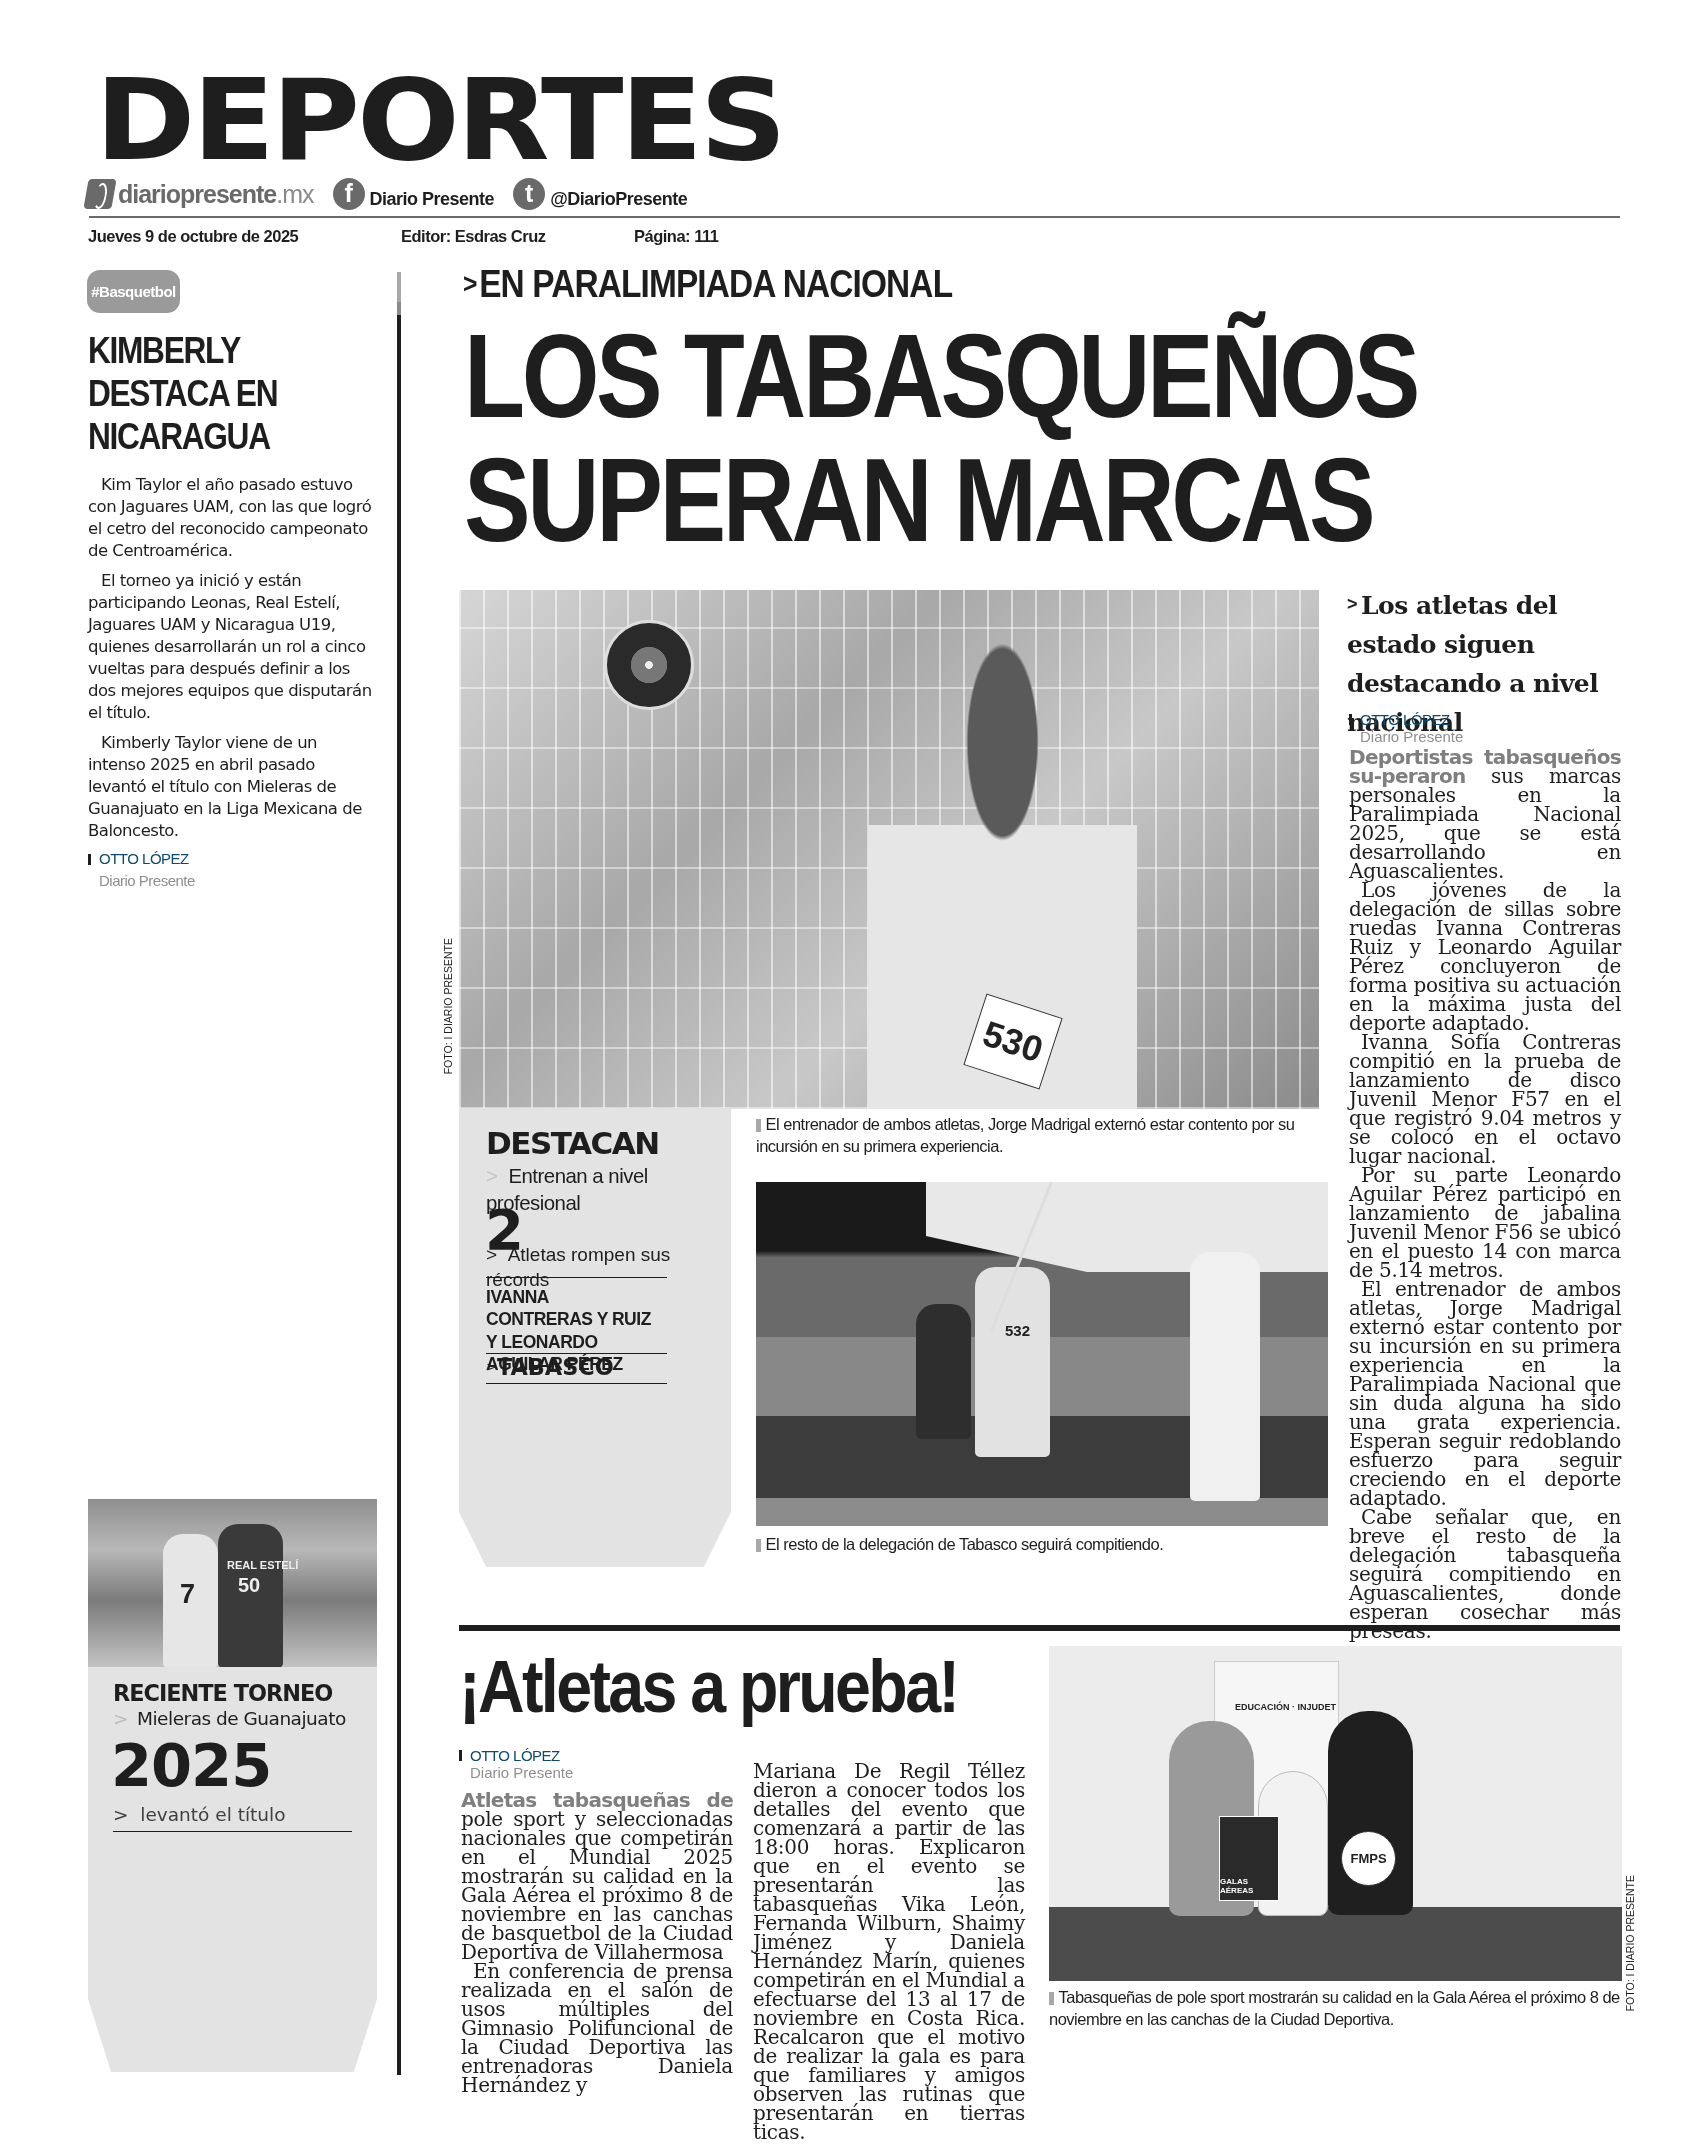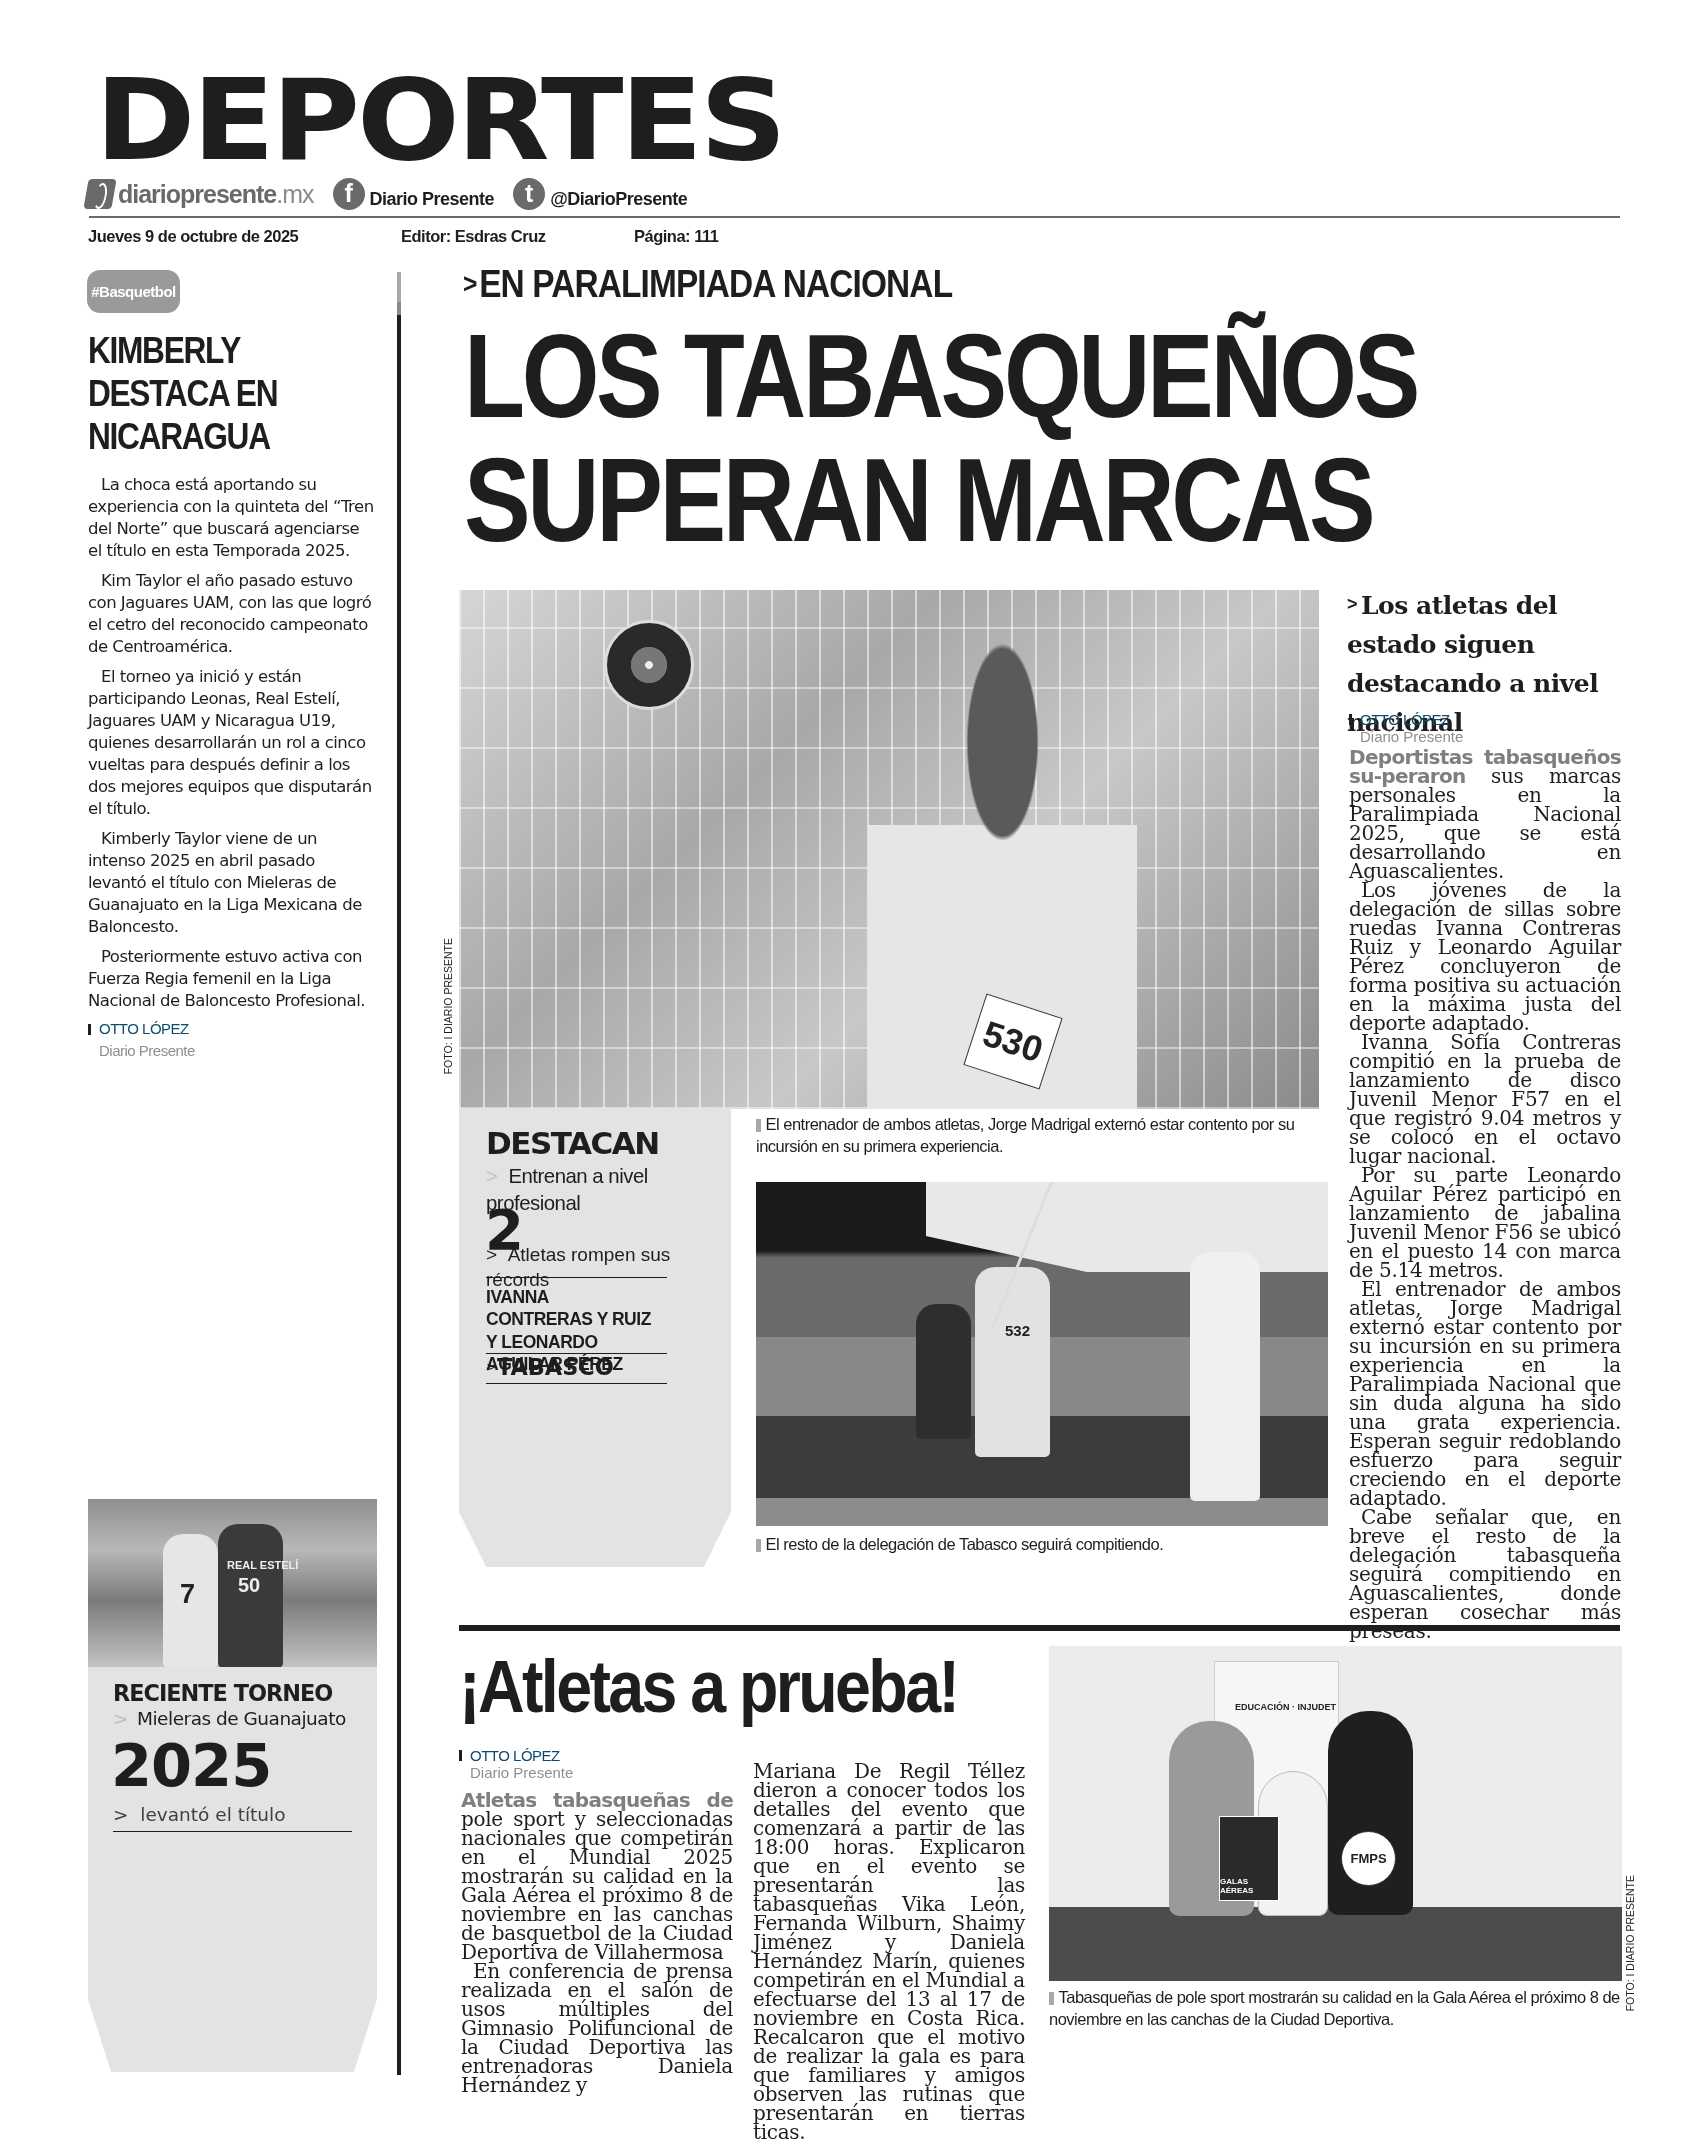--- a/index.html
+++ b/index.html
@@ -128,25 +128,23 @@
 <div class="abs meta-row" style="left:401px">Editor: Esdras Cruz</div>
 <div class="abs meta-row" style="left:634px">Página: 111</div>
 
 <div class="abs tag-pill">#Basquetbol</div>
 <div class="abs left-headline">
   <div>KIMBERLY</div>
   <div>DESTACA EN</div>
   <div>NICARAGUA</div>
 </div>
 <div class="abs left-body">
-  <p>La choca está aportando su experiencia con la quinteta del “Tren del Norte” que buscará agenciarse el título en esta Temporada 2025.</p>
   <p>Kim Taylor el año pasado estuvo con Jaguares UAM, con las que logró el cetro del reconocido campeonato de Centroamérica.</p>
   <p>El torneo ya inició y están participando Leonas, Real Estelí, Jaguares UAM y Nicaragua U19, quienes desarrollarán un rol a cinco vueltas para después definir a los dos mejores equipos que disputarán el título.</p>
   <p>Kimberly Taylor viene de un intenso 2025 en abril pasado levantó el título con Mieleras de Guanajuato en la Liga Mexicana de Baloncesto.</p>
-  <p>Posteriormente estuvo activa con Fuerza Regia femenil en la Liga Nacional de Baloncesto Profesional.</p>
   <div class="byline" style="margin-top:-2px">
     <div class="name">OTTO LÓPEZ</div>
     <div class="org">Diario Presente</div>
   </div>
 </div>
 
 <div class="abs photo basket-photo">
   <div class="fig" style="left:75px;top:35px;width:55px;height:134px;background:#e6e6e6;"></div>
   <div class="fig" style="left:130px;top:25px;width:65px;height:144px;background:#3a3a3a;"></div>
   <div class="ph-note" style="left:139px;top:60px;font-size:11px;color:#eee;">REAL ESTELÍ</div>

